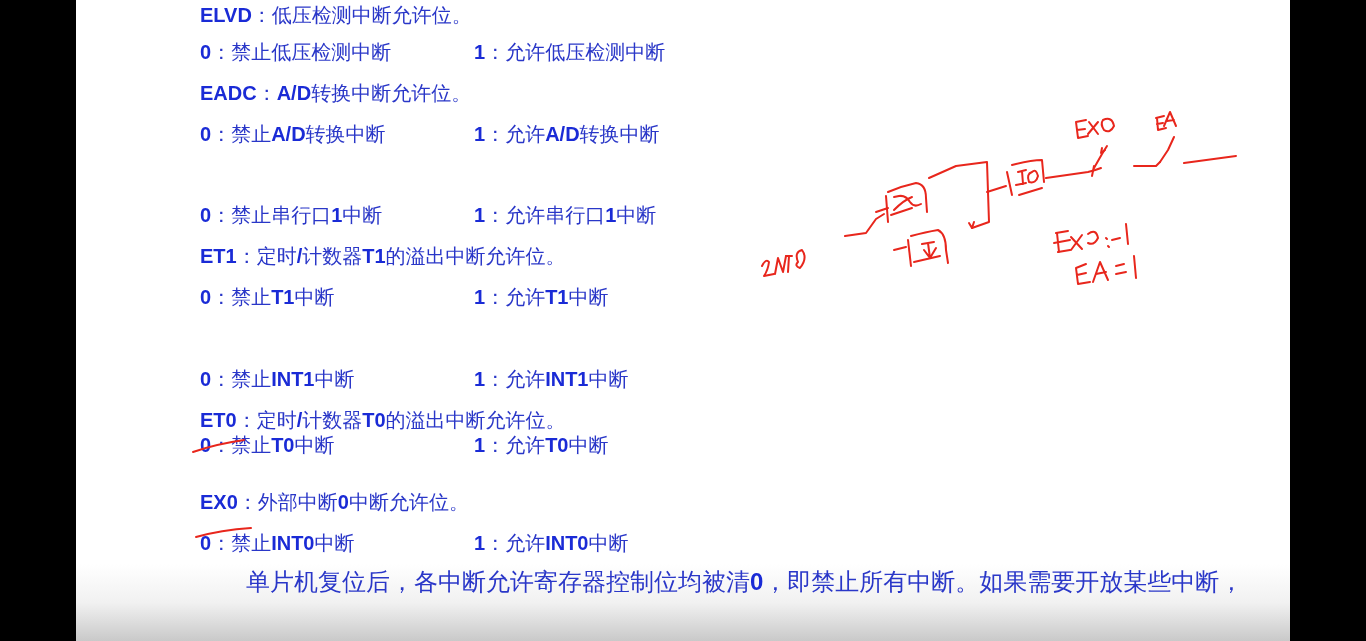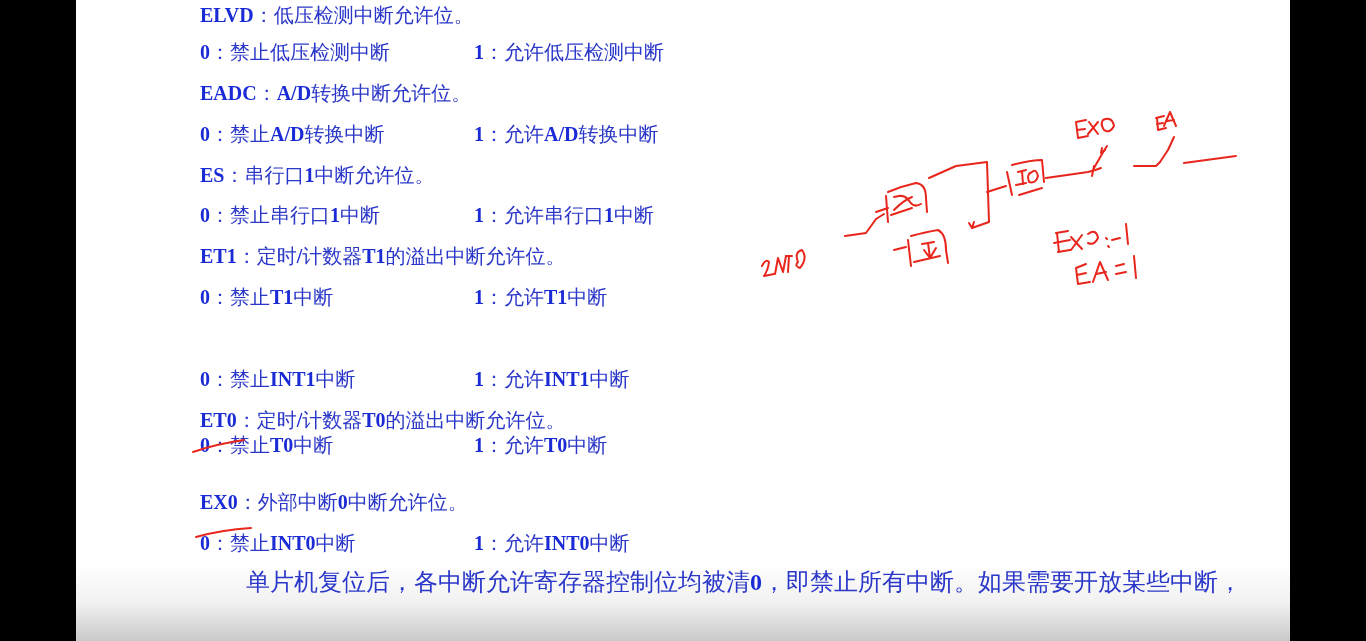--- a/index.html
+++ b/index.html
@@ -9,21 +9,21 @@
     font-family:"DejaVu Serif", "Liberation Serif", serif;
   }
   .page {
     position:absolute; left:76px; top:0; width:1214px; height:641px;
     background:linear-gradient(to bottom, #ffffff 0%, #ffffff 88%, #f1f1f1 94%, #c9c9c9 100%);
   }
   .line {
     position:absolute; left:124px; height:30px; line-height:30px;
     font-size:20px; color:#2a37c8; white-space:nowrap;
   }
-  .b { font-family:Liberation Serif, serif; font-weight:bold; color:#1a2bd6; }
+  .b { font-family:Liberation Sans, sans-serif; font-weight:bold; color:#1a2bd6; }
   .opt1 { position:absolute; left:274px; top:0; white-space:nowrap; }
   .para {
     position:absolute; font-size:24px; color:#2a37c8; white-space:nowrap;
     line-height:30px;
   }
   .annot { position:absolute; left:0; top:0; width:1214px; height:641px; pointer-events:none; }
 </style>
 </head>
 <body>
 
@@ -38,23 +38,20 @@
   </div>
 
   <div class="line" style="top:78px;text-align:center;">
     <span class="b">EADC</span><span>：</span><span class="b">A/D</span><span>转换中断允许位。</span>
   </div>
   <div class="line" style="top:119px;">
     <span class="b">0</span><span>：</span><span>禁止</span><span class="b">A/D</span><span>转换中断</span>
     <span class="opt1"><span class="b">1</span><span>：</span><span>允许</span><span class="b">A/D</span><span>转换中断</span></span>
   </div>
 
-  <div class="line" style="top:160px;">
-    <span class="b">ES</span><span>：</span><span>串行口</span><span class="b">1</span><span>中断允许位。</span>
-  </div>
   <div class="line" style="top:200px;">
     <span class="b">0</span><span>：</span><span>禁止串行口</span><span class="b">1</span><span>中断</span>
     <span class="opt1"><span class="b">1</span><span>：</span><span>允许串行口</span><span class="b">1</span><span>中断</span></span>
   </div>
 
   <div class="line" style="top:241px;">
     <span class="b">ET1</span><span>：</span><span>定时</span><span class="b">/</span><span>计数器</span><span class="b">T1</span><span>的溢出中断允许位。</span>
   </div>
   <div class="line" style="top:282px;">
     <span class="b">0</span><span>：</span><span>禁止</span><span class="b">T1</span><span>中断</span>

